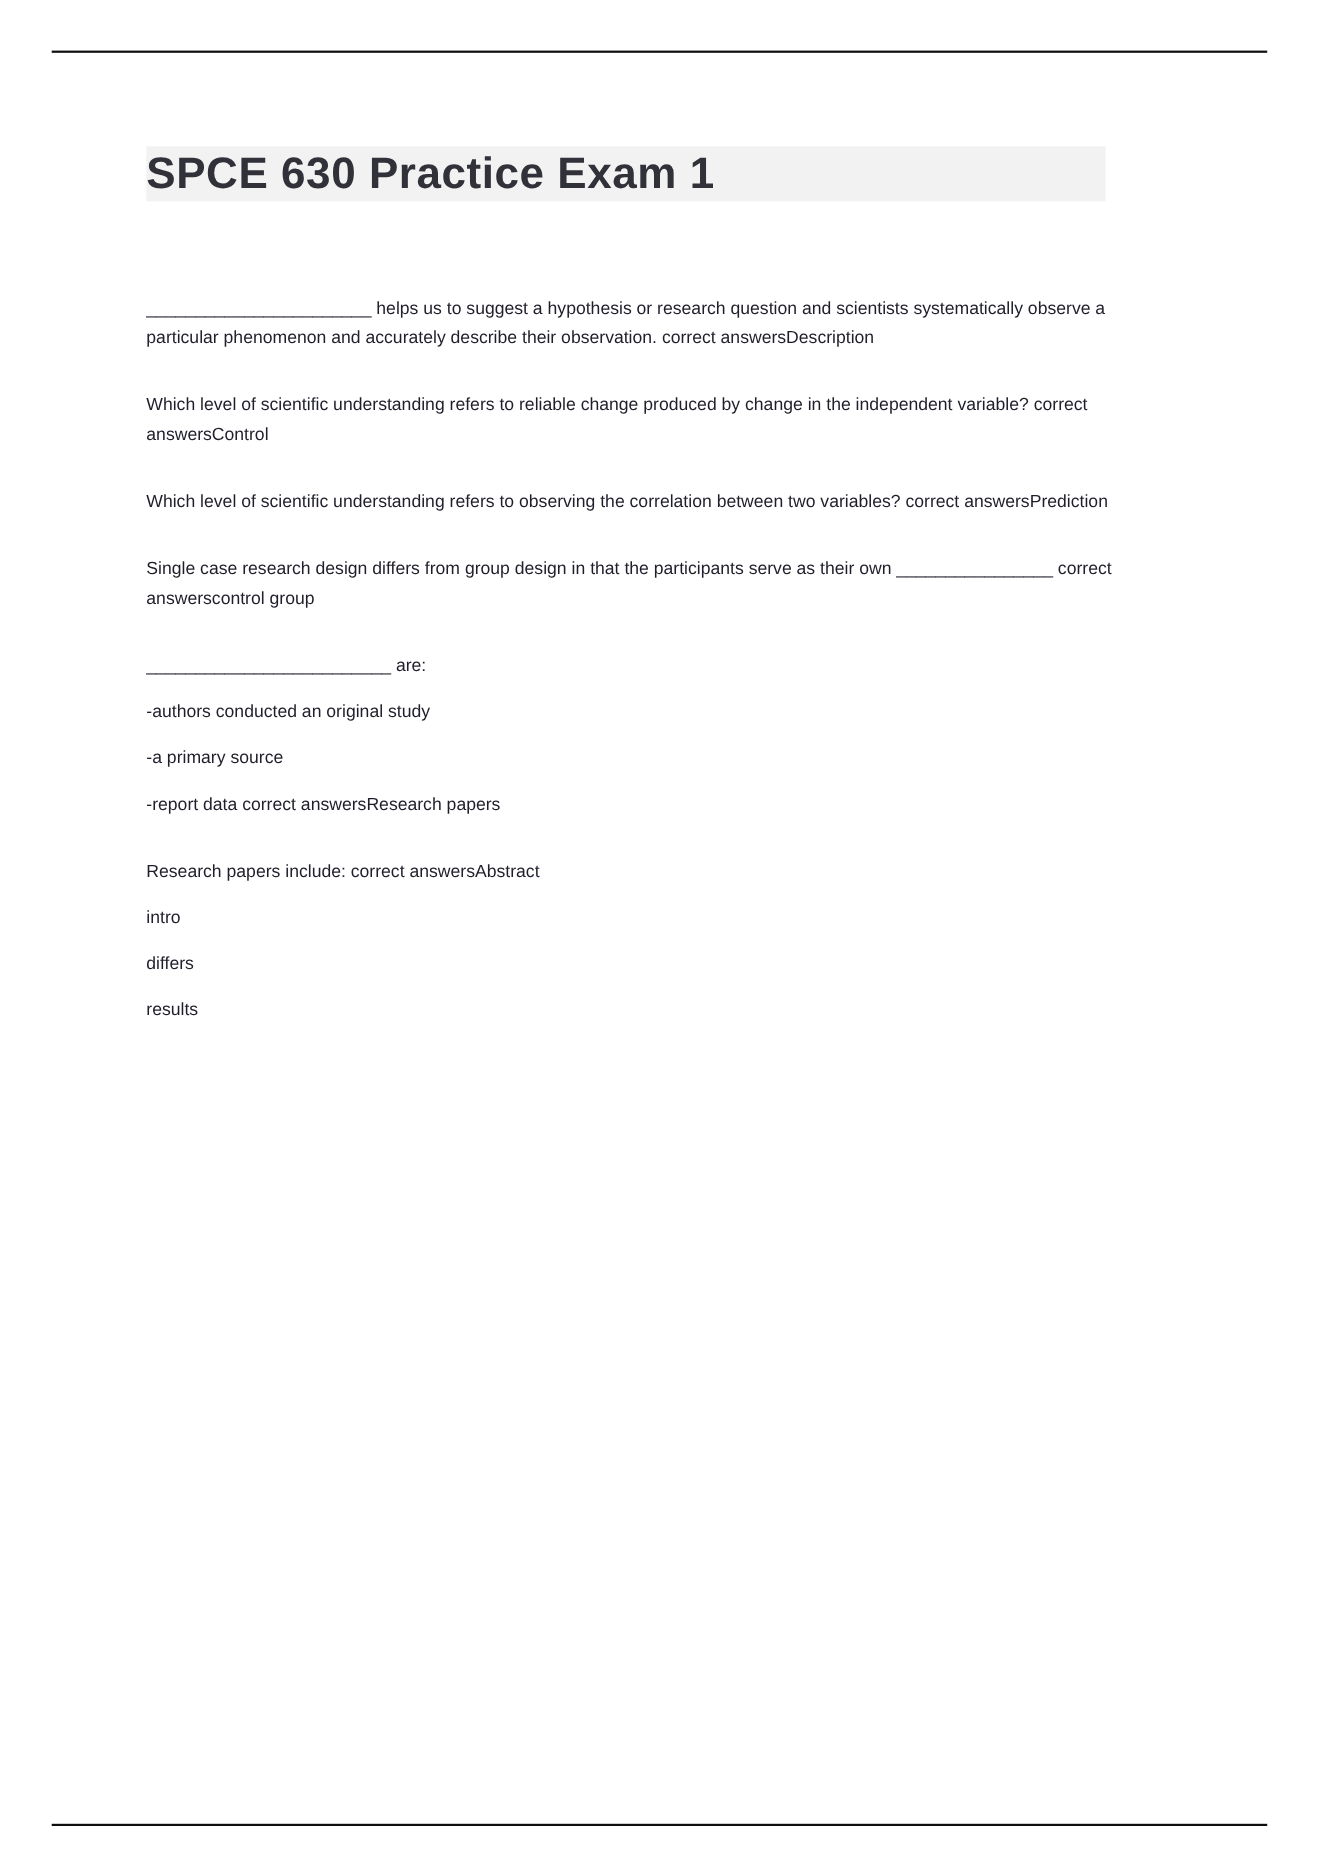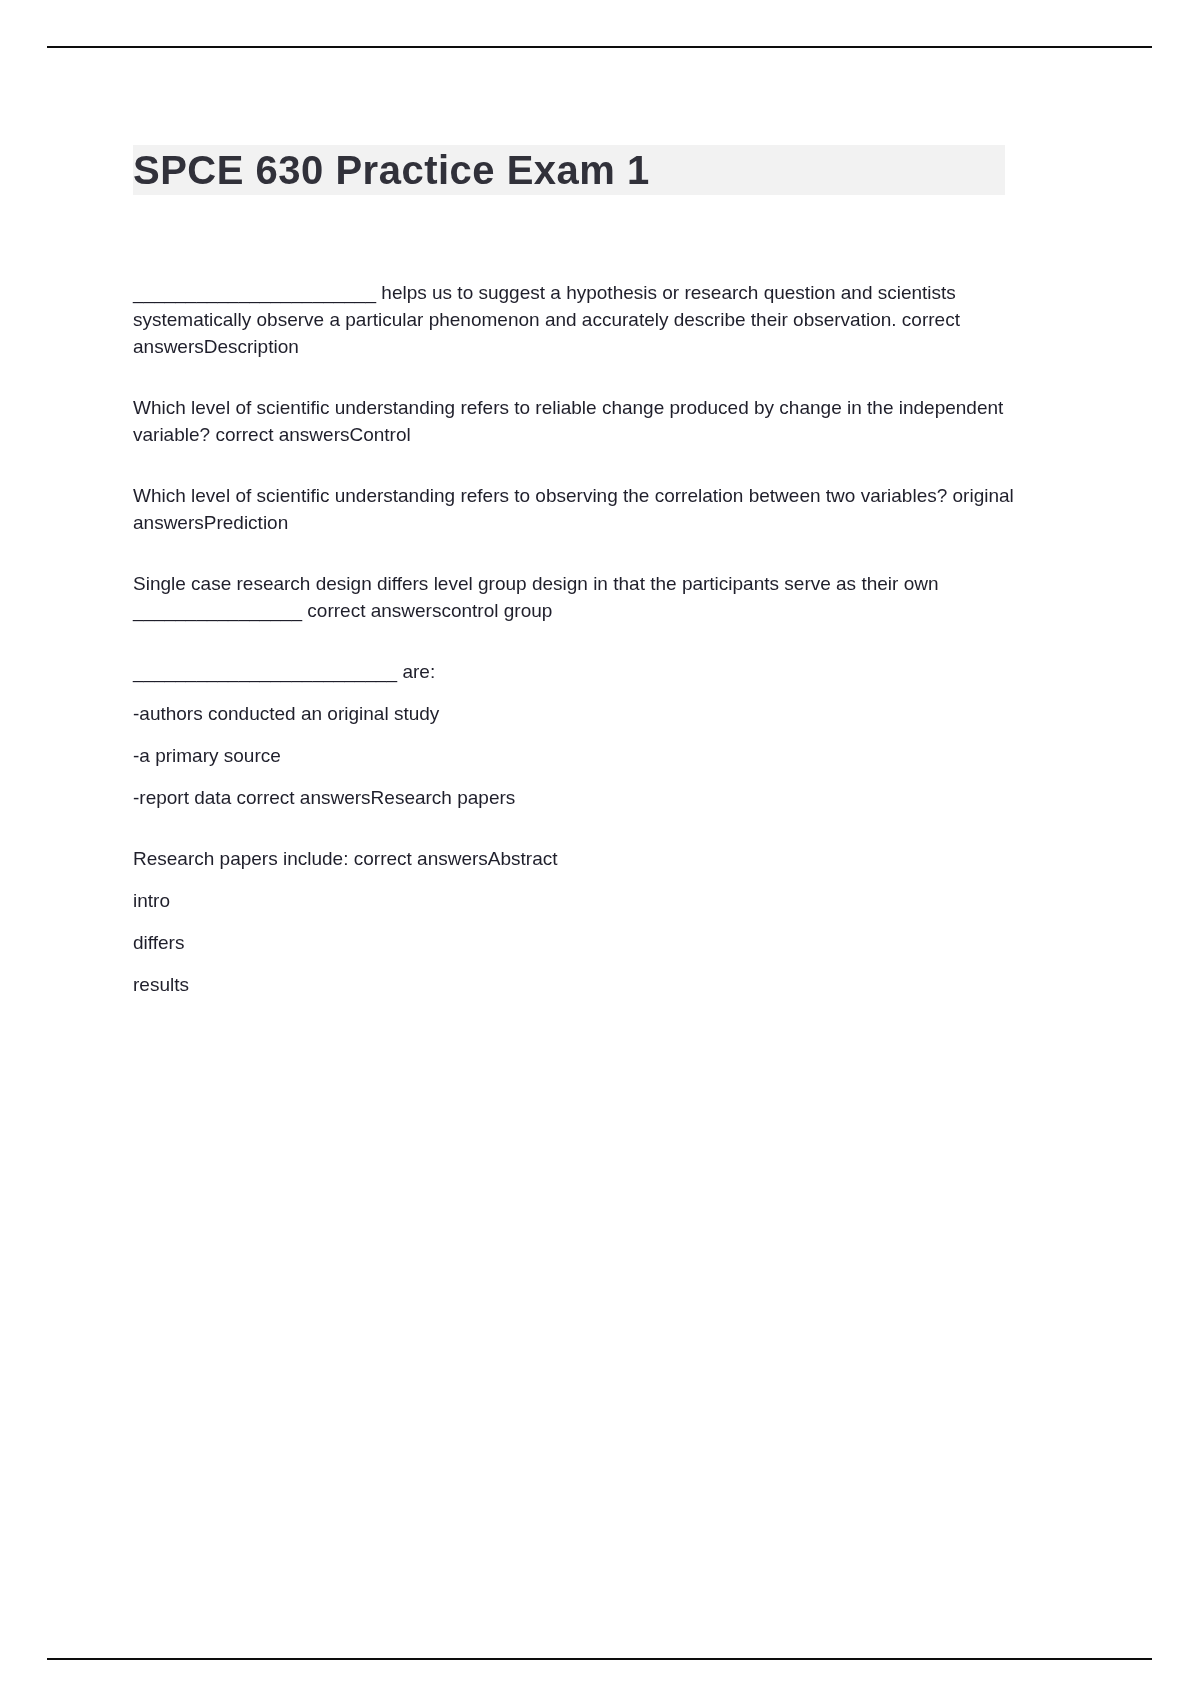--- a/index.html
+++ b/index.html
@@ -25,37 +25,37 @@
   }
   .rule-top { top: 46px; }
   .rule-bottom { top: 1658px; }
   .content {
     position: absolute;
     left: 133px;
     top: 133px;
     width: 935px;
   }
   h1.doc-title {
-    margin: 12px 0 84px 0;
+    margin: 0 0 84px 0;
     width: 872px;
     height: 50px;
     line-height: 50px;
     background: #f2f2f2;
     font-size: 40px;
     font-weight: bold;
     color: #31313a;
     letter-spacing: 0.5px;
     white-space: nowrap;
   }
   .block {
     margin: 0 0 34px 0;
   }
   .para {
     margin: 0 0 15px 0;
-    font-size: 19px;
+    font-size: 16px;
     line-height: 27px;
     color: #1f1f2b;
   }
 </style>
 </head>
 <body>
 
 <div class="page">
   <div class="rule rule-top"></div>
 
@@ -63,24 +63,24 @@
     <h1 class="doc-title">SPCE 630 Practice Exam 1</h1>
 
     <div id="blocks">
         <div class="block">
           <p class="para">_______________________ helps us to suggest a hypothesis or research question and scientists systematically observe a particular phenomenon and accurately describe their observation. correct answersDescription</p>
         </div>
         <div class="block">
           <p class="para">Which level of scientific understanding refers to reliable change produced by change in the independent variable? correct answersControl</p>
         </div>
         <div class="block">
-          <p class="para">Which level of scientific understanding refers to observing the correlation between two variables? original answersPrediction</p>
+          <p class="para">Which level of scientific understanding refers to observing the correlation between two variables? correct answersPrediction</p>
         </div>
         <div class="block">
-          <p class="para">Single case research design differs level group design in that the participants serve as their own ________________ correct answerscontrol group</p>
+          <p class="para">Single case research design differs from group design in that the participants serve as their own ________________ correct answerscontrol group</p>
         </div>
         <div class="block">
           <p class="para">_________________________ are:</p>
           <p class="para">-authors conducted an original study</p>
           <p class="para">-a primary source</p>
           <p class="para">-report data correct answersResearch papers</p>
         </div>
         <div class="block">
           <p class="para">Research papers include: correct answersAbstract</p>
           <p class="para">intro</p>

